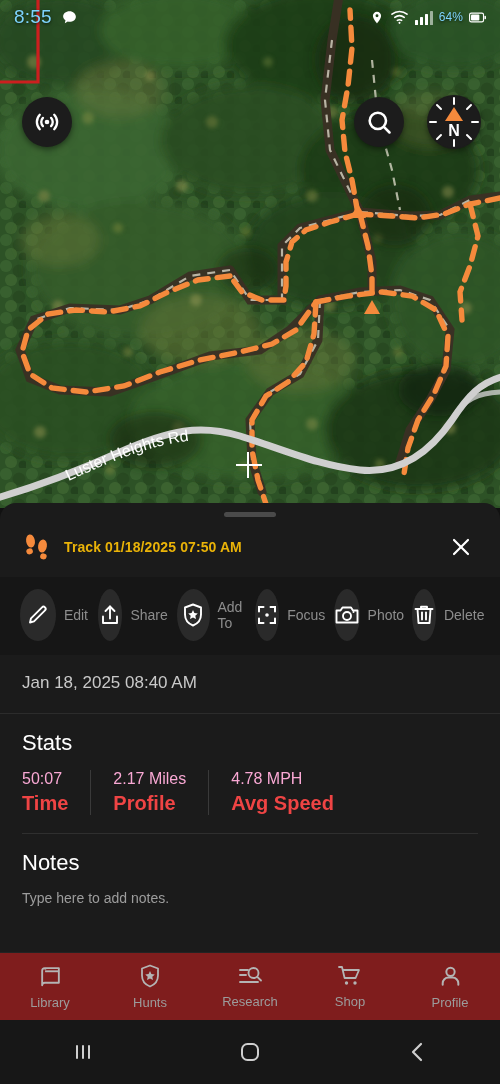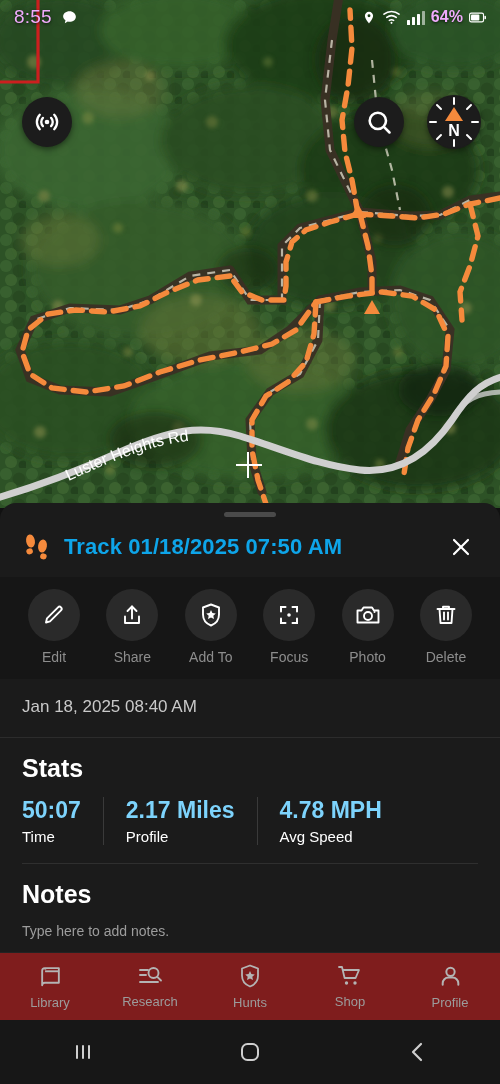--- a/index.html
+++ b/index.html
@@ -16,27 +16,27 @@
     position: absolute; left: 0; top: 0; width: 500px; height: 508px;
     overflow: hidden;
     background: #24461f;
   }
   .map-canvas { position: absolute; inset: 0; }
 
   
   .statusbar {
     position: absolute; left: 0; top: 0; width: 500px; height: 34px;
     display: flex; align-items: center; justify-content: space-between;
-    padding: 0 14px; z-index: 40; color: #f0abfc;
+    padding: 0 14px; z-index: 40; color: #7dd3fc;
   }
   .sb-left { display: flex; align-items: center; gap: 9px; }
   .sb-time { font-size: 19px; font-weight: 400; letter-spacing: .2px;
     text-shadow: 0 1px 3px rgba(0,0,0,.7); }
   .sb-right { display: flex; align-items: center; gap: 6px; }
-  .sb-pct { font-size: 16px; letter-spacing: .1px; text-shadow: 0 1px 3px rgba(0,0,0,.7); font-weight: bold; }
+  .sb-pct { font-size: 12px; letter-spacing: .1px; text-shadow: 0 1px 3px rgba(0,0,0,.7); }
   .ico { display: inline-flex; align-items: center; justify-content: center; }
 
   
   .map-btn {
     position: absolute; z-index: 30;
     width: 50px; height: 50px; border-radius: 50%;
     background: #1c1c1c; display: flex; align-items: center; justify-content: center;
     box-shadow: 0 2px 6px rgba(0,0,0,.5);
   }
   #btn-broadcast { left: 22px; top: 97px; }
@@ -55,43 +55,43 @@
     z-index: 20; overflow: hidden;
   }
   .grabber {
     width: 52px; height: 5px; border-radius: 3px; background: #4a4a4a;
     margin: 9px auto 0;
   }
   .sheet-head {
     display: flex; align-items: center; height: 60px; padding: 0 22px 0 24px; gap: 14px;
   }
   .sheet-title {
-    flex: 1; color: #0ea5e9; font-size: 22px; font-weight: bold; letter-spacing: .1px;
+    flex: 1; color: #eab308; font-size: 14px; font-weight: bold; letter-spacing: .1px;
   }
   .close-btn { width: 34px; height: 34px; display: flex; align-items: center; justify-content: center; }
 
   .actions-wrap { background: #161616; padding: 12px 0 14px; }
   .actions { display: flex; justify-content: space-between; padding: 0 20px; }
-  .action { width: 68px; display: flex; flex-direction: column; align-items: center; gap: 8px; }
+  .action { width: 68px; display: flex; flex-direction: row; align-items: center; gap: 8px; }
   .action-circle {
     width: 52px; height: 52px; border-radius: 50%; background: #2a2a2a;
     display: flex; align-items: center; justify-content: center;
   }
   .action-label { color: #8d8d8d; font-size: 14px; }
 
   .date-row { padding: 18px 22px 20px; color: #c9c9c9; font-size: 17px;
     border-bottom: 1px solid #2c2c2c; }
 
   .stats-sec { padding: 16px 22px 0; }
-  .sec-title { color: #fff; font-size: 25px; font-weight: bold; margin-bottom: 14px; }
+  .sec-title { color: #fff; font-size: 22px; font-weight: normal; margin-bottom: 14px; }
   .stats-row { display: flex; align-items: stretch; }
   .stat { padding-right: 22px; }
   .stat + .stat { padding-left: 22px; border-left: 1px solid #3a3a3a; }
-  .stat-val { color: #7dd3fc; font-size: 23px; font-weight: bold; white-space: nowrap; }
-  .stat-lbl { color: #ffffff; font-size: 15px; margin-top: 4px; white-space: nowrap; }
+  .stat-val { color: #f9a8d4; font-size: 16px; font-weight: normal; white-space: nowrap; }
+  .stat-lbl { color: #ef4444; font-size: 20px; margin-top: 4px; white-space: nowrap; font-weight: bold; }
   .stats-rule { height: 1px; background: #2f2f2f; margin: 18px 0 0; }
 
   .notes-sec { padding: 16px 22px 0; }
   .notes-placeholder { color: #9d9d9d; font-size: 14px; margin-top: 12px; }
 
   
   .bottomnav {
     position: absolute; left: 0; top: 952px; width: 500px; height: 68px;
     background: #7f1d1d; display: flex; z-index: 25; border-top: 1px solid #232323;
   }
@@ -457,41 +457,41 @@
         <svg width="25" height="25" viewBox="0 0 24 24" fill="none" stroke="#b4b4b4" stroke-width="1.8" stroke-linejoin="round">
           <path d="M4 6.5A2.5 2.5 0 0 1 6.5 4H20v14H6.5A2.5 2.5 0 0 0 4 20.5z"></path>
           <path d="M7 4v1.4"></path>
             <path d="M20 7H6.8"></path>
         </svg>
       </span>
       <span class="nav-label">Library</span>
     </div>
     <div class="nav-item">
       <span class="ico">
+        <svg width="24" height="26" viewBox="0 0 24 26" fill="none" stroke="#b4b4b4" stroke-width="1.8" stroke-linejoin="round">
+          <path d="M12 2.5l8 3v7c0 5-3.4 9.2-8 11-4.6-1.8-8-6-8-11v-7l8-3z"></path>
+          <polygon points="12,8 13.4,11.1 16.8,11.5 14.3,13.8 15,17.1 12,15.4 9,17.1 9.7,13.8 7.2,11.5 10.6,11.1" fill="#b4b4b4" stroke="none"></polygon>
+        </svg>
+      </span>
+      <span class="nav-label">Hunts</span>
+    </div>
+    <div class="nav-item">
+      <span class="ico">
         <svg width="26" height="24" viewBox="0 0 26 24" fill="none" stroke="#b4b4b4" stroke-width="1.9" stroke-linecap="round">
           <path d="M3 6h8"></path>
             <path d="M3 11h6"></path>
             <path d="M3 18h18"></path>
           <circle cx="16.5" cy="9" r="5"></circle>
             <path d="M20.3 12.8L24 16.5"></path>
         </svg>
       </span>
       <span class="nav-label">Research</span>
     </div>
     <div class="nav-item">
       <span class="ico">
-        <svg width="24" height="26" viewBox="0 0 24 26" fill="none" stroke="#b4b4b4" stroke-width="1.8" stroke-linejoin="round">
-          <path d="M12 2.5l8 3v7c0 5-3.4 9.2-8 11-4.6-1.8-8-6-8-11v-7l8-3z"></path>
-          <polygon points="12,8 13.4,11.1 16.8,11.5 14.3,13.8 15,17.1 12,15.4 9,17.1 9.7,13.8 7.2,11.5 10.6,11.1" fill="#b4b4b4" stroke="none"></polygon>
-        </svg>
-      </span>
-      <span class="nav-label">Hunts</span>
-    </div>
-    <div class="nav-item">
-      <span class="ico">
         <svg width="26" height="24" viewBox="0 0 26 24" fill="none" stroke="#b4b4b4" stroke-width="1.8" stroke-linecap="round" stroke-linejoin="round">
           <path d="M2 3h3l2.6 11h11L22 6H6.4"></path>
           <circle cx="9.5" cy="19" r="1.7" fill="#b4b4b4" stroke="none"></circle>
           <circle cx="18" cy="19" r="1.7" fill="#b4b4b4" stroke="none"></circle>
         </svg>
       </span>
       <span class="nav-label">Shop</span>
     </div>
     <div class="nav-item">
       <span class="ico">

